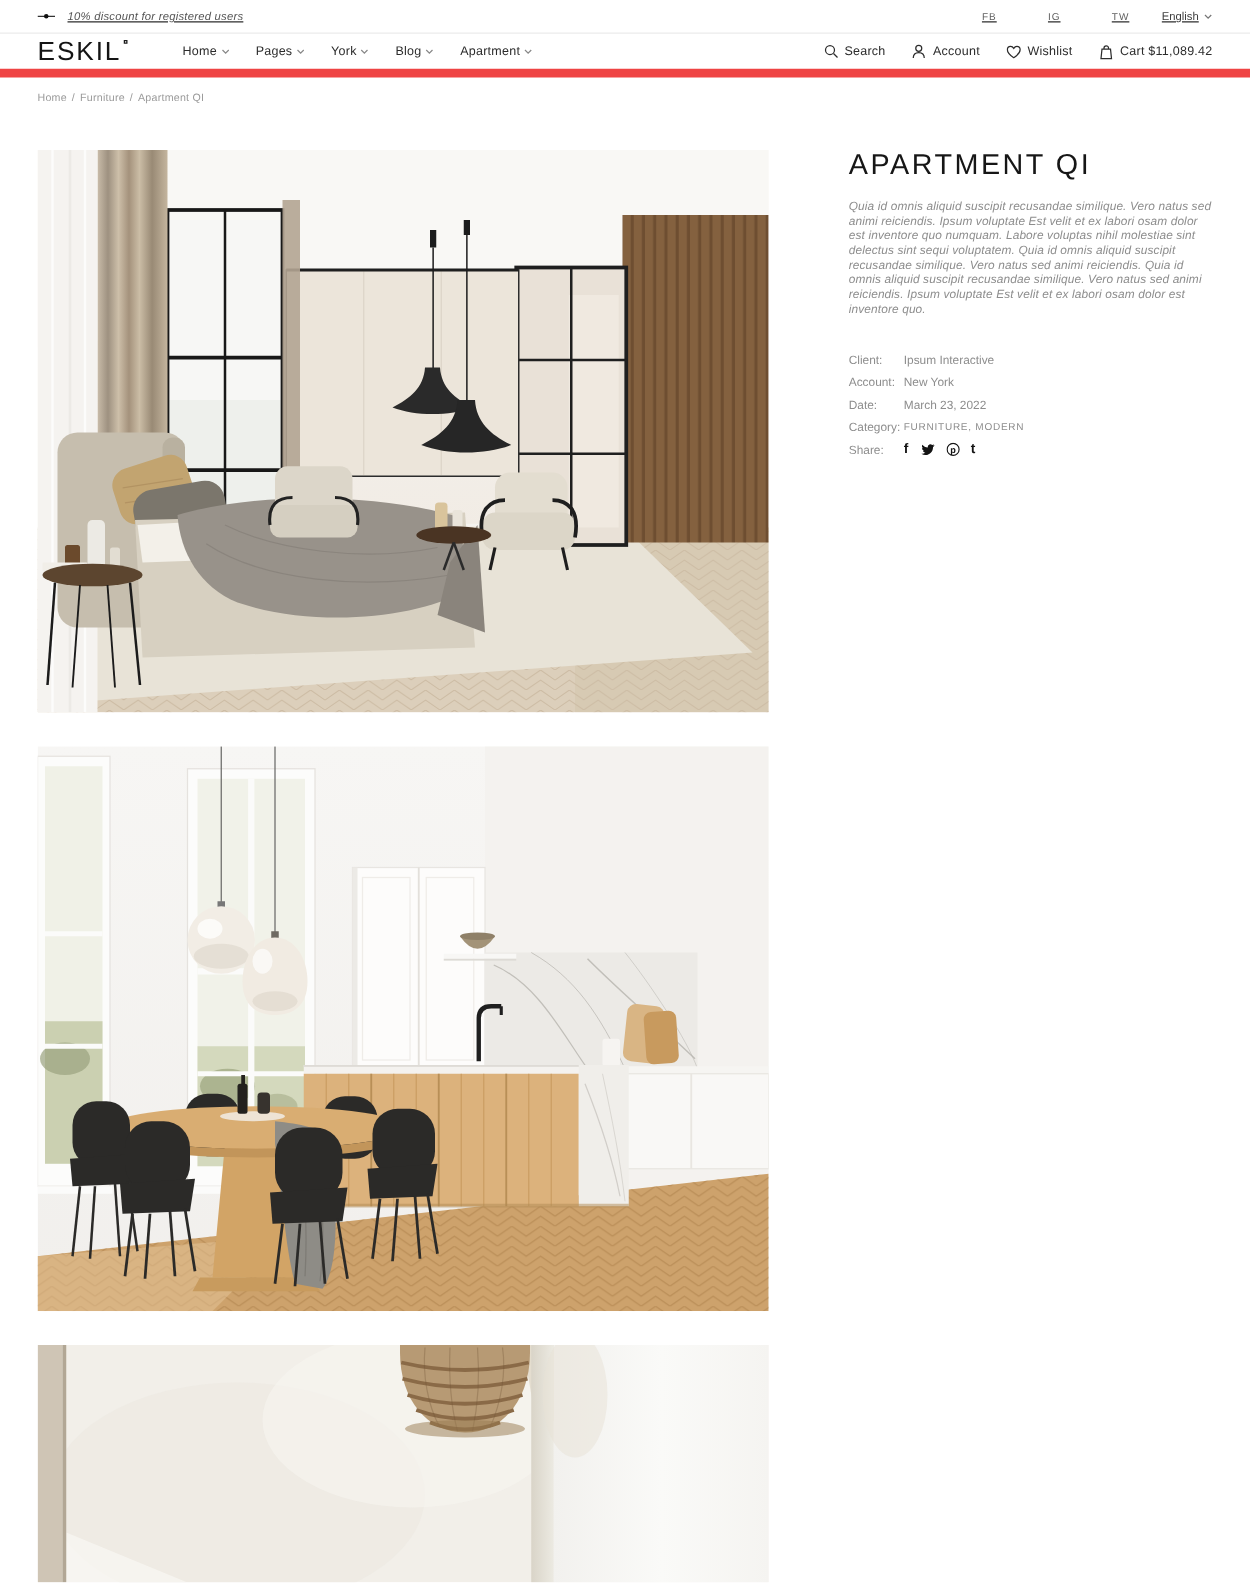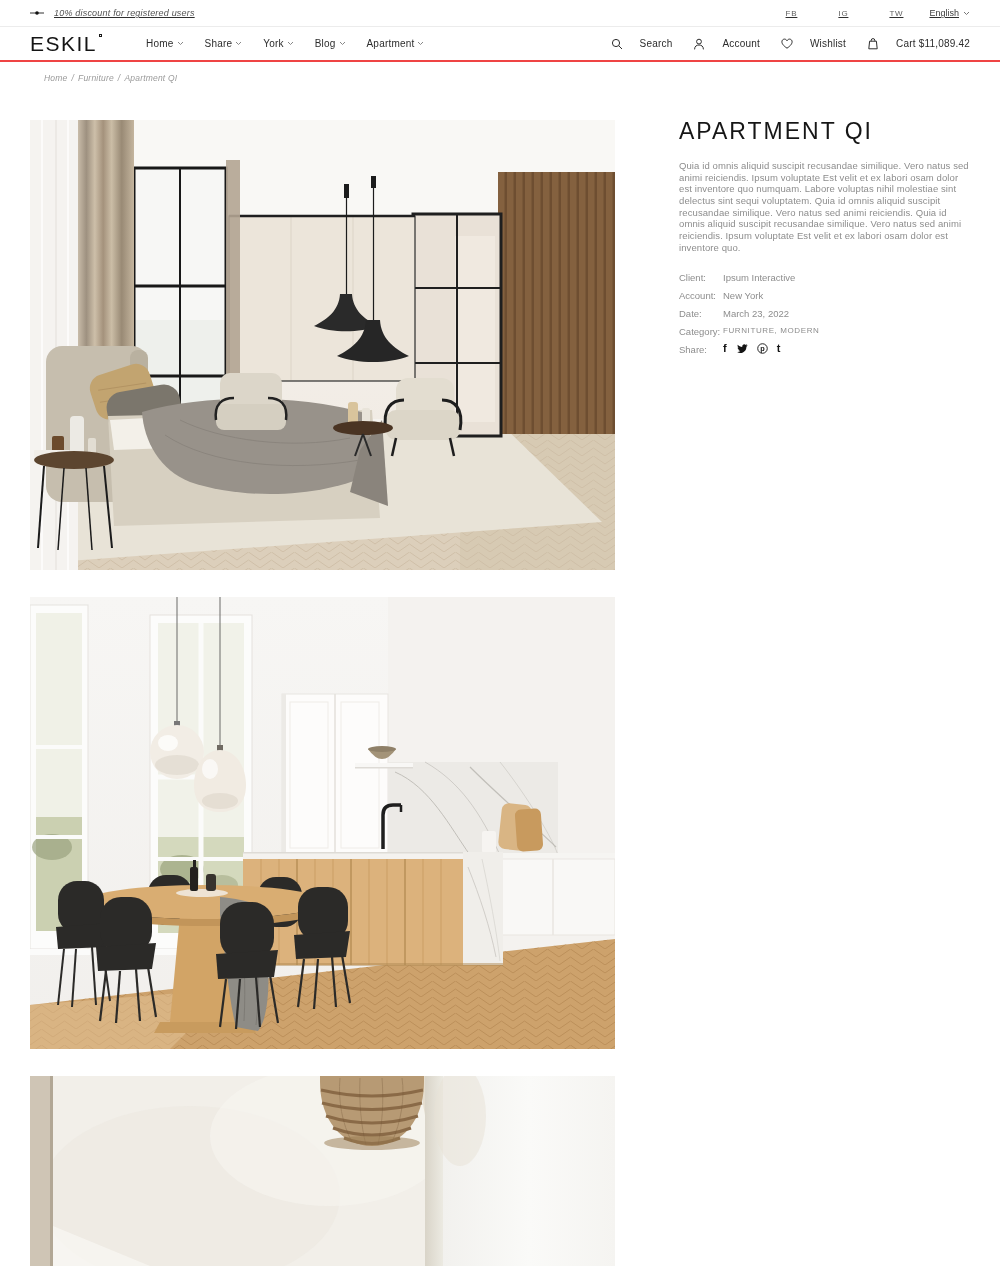--- a/index.html
+++ b/index.html
@@ -14,44 +14,44 @@
   .topbar{height:27px;display:flex;align-items:center;justify-content:space-between;
     padding:0 30px;border-bottom:1px solid #ececec;text-decoration:underline;}
   .topbar-left{display:flex;align-items:center;gap:8px;}
   .topbar-note{font-size:9px;font-style:italic;color:#545454;letter-spacing:.2px;}
   .topbar-right{display:flex;align-items:center;gap:26px;}
   .social{display:flex;align-items:center;gap:13px;}
   .social a{font-size:8px;letter-spacing:.8px;color:#5f5f5f;padding-left:28px;}
   .lang{display:flex;align-items:center;gap:4px;font-size:9px;color:#3c3c3c;}
 
   
-  .header{height:35px;display:flex;align-items:center;padding:0 30px;border-bottom:2px solid #ef4444;}
+  .header{height:35px;display:flex;align-items:center;padding:0 30px;border-bottom:7px solid #ef4444;}
   .logo{display:flex;align-items:flex-start;font-size:21px;letter-spacing:1.5px;color:#141414;font-weight:400;line-height:1;}
   .logo .mark{width:3px;height:3px;border:1px solid #1a1a1a;margin:1px 0 0 2px;display:inline-block;}
   .nav{display:flex;align-items:center;margin-left:44px;gap:21px;}
   .nav-item{display:flex;align-items:center;gap:3px;font-size:10px;color:#2c2c2c;letter-spacing:.2px;}
   .chev{display:inline-block;line-height:0;}
   .actions{margin-left:auto;display:flex;align-items:center;gap:21px;}
-  .action{display:flex;align-items:center;gap:17px;font-size:10px;color:#2c2c2c;letter-spacing:.2px;}
+  .action{display:flex;align-items:center;gap:5px;font-size:10px;color:#2c2c2c;letter-spacing:.2px;}
   .icon{display:inline-block;line-height:0;}
 
   
-  .breadcrumb{padding:11px 44px 0;font-size:8.5px;font-style:italic;color:#9a9a9a;letter-spacing:.2px;}
+  .breadcrumb{padding:11px 30px 0;font-size:8.5px;color:#9a9a9a;letter-spacing:.2px;}
   .breadcrumb .sep{margin:0 4px;}
 
   
   .main{display:flex;padding:37px 30px 0;align-items:flex-start;}
   .gallery{width:585px;flex:none;}
   .gallery figure{width:585px;margin:0 0 27px;overflow:hidden;}
   .gallery svg{display:block;}
 
   .info{width:291px;margin-left:64px;flex:none;}
   .info h1{font-size:23px;font-weight:400;letter-spacing:2px;color:#161616;line-height:1;margin:0 0 17px;}
-  .info p{font-size:9.5px;line-height:1.23;letter-spacing:.1px;color:#8d8d8d;margin:0 0 11px;}
-  .details{margin-top:19px;}
+  .info p{font-size:9.5px;line-height:1.23;letter-spacing:.1px;color:#8d8d8d;margin:0 0 11px;font-style:italic;}
+  .details{margin-top:30px;}
   .drow{display:flex;align-items:flex-start;margin-bottom:7px;font-size:9.5px;color:#8d8d8d;}
   .drow .dlabel{width:44px;flex:none;}
   .drow .dvalue{color:#8d8d8d;}
   .drow .dvalue.cat{font-size:8px;letter-spacing:.6px;}
   .share-icons{display:flex;align-items:center;gap:9px;margin-top:-1px;}
   .sh{font-size:11px;font-weight:bold;color:#141414;line-height:1;}
   .sh svg{display:block;}
 </style>
 </head>
 <body>
@@ -89,21 +89,21 @@
     <span class="mark"></span>
   </a>
   <nav class="nav">
     <a class="nav-item">
       <span>Home</span>
       <span class="chev"><svg width="7" height="5" viewBox="0 0 7 5">
             <polyline points="1,1 3.5,3.5 6,1" fill="none" stroke="#888" stroke-width="1"></polyline>
           </svg></span>
     </a>
     <a class="nav-item">
-      <span>Share</span>
+      <span>Pages</span>
       <span class="chev"><svg width="7" height="5" viewBox="0 0 7 5">
             <polyline points="1,1 3.5,3.5 6,1" fill="none" stroke="#888" stroke-width="1"></polyline>
           </svg></span>
     </a>
     <a class="nav-item">
       <span>York</span>
       <span class="chev"><svg width="7" height="5" viewBox="0 0 7 5">
             <polyline points="1,1 3.5,3.5 6,1" fill="none" stroke="#888" stroke-width="1"></polyline>
           </svg></span>
     </a>

